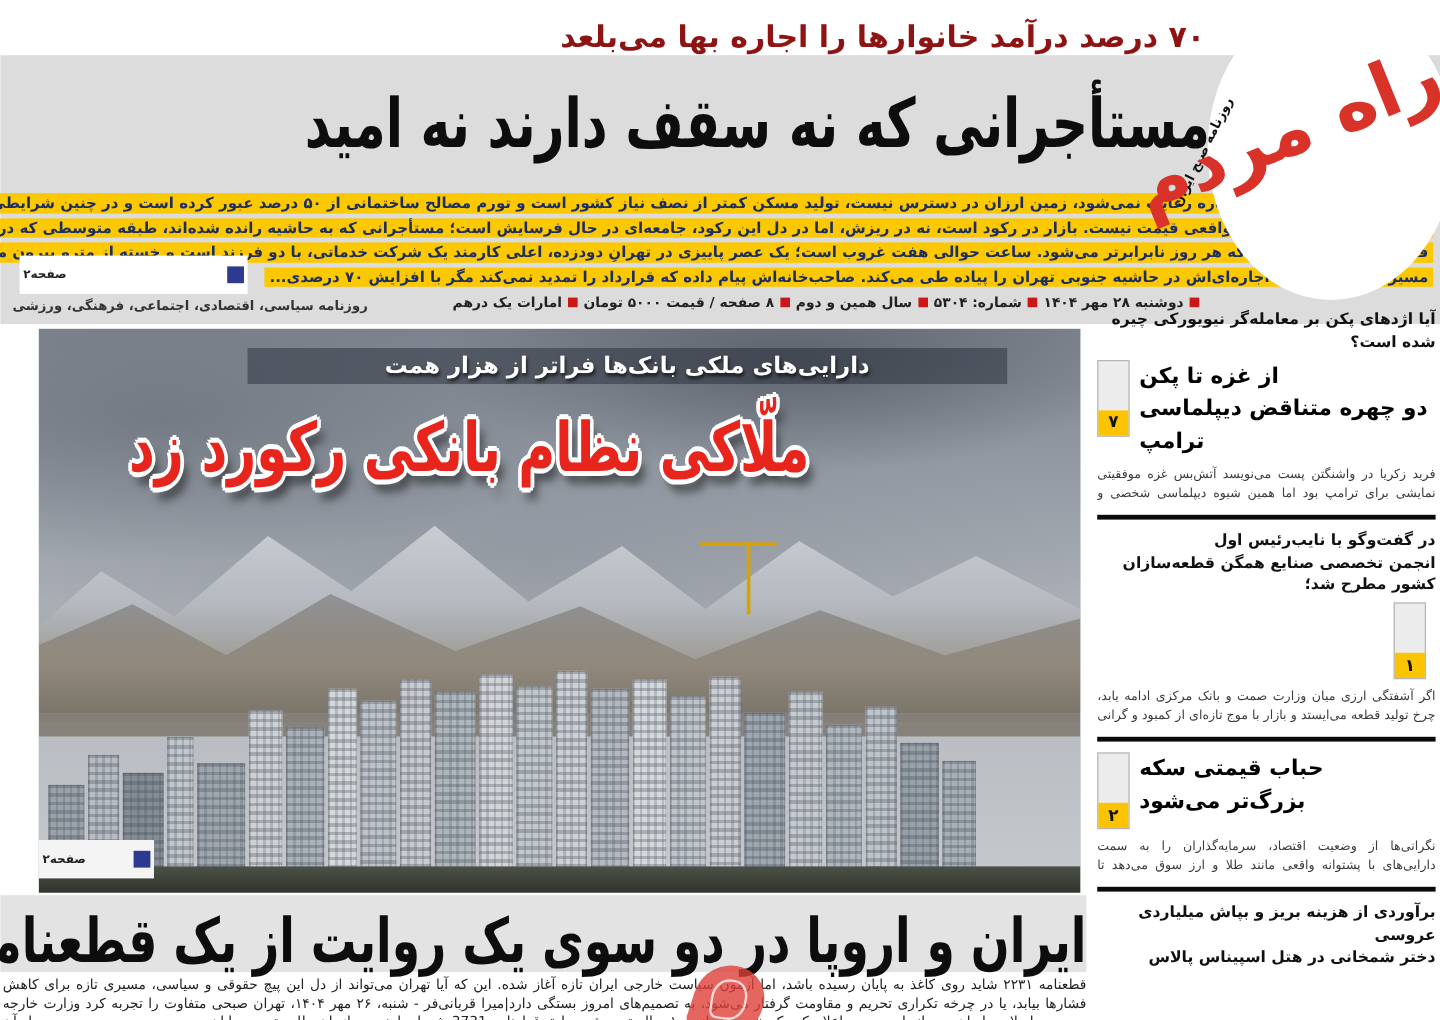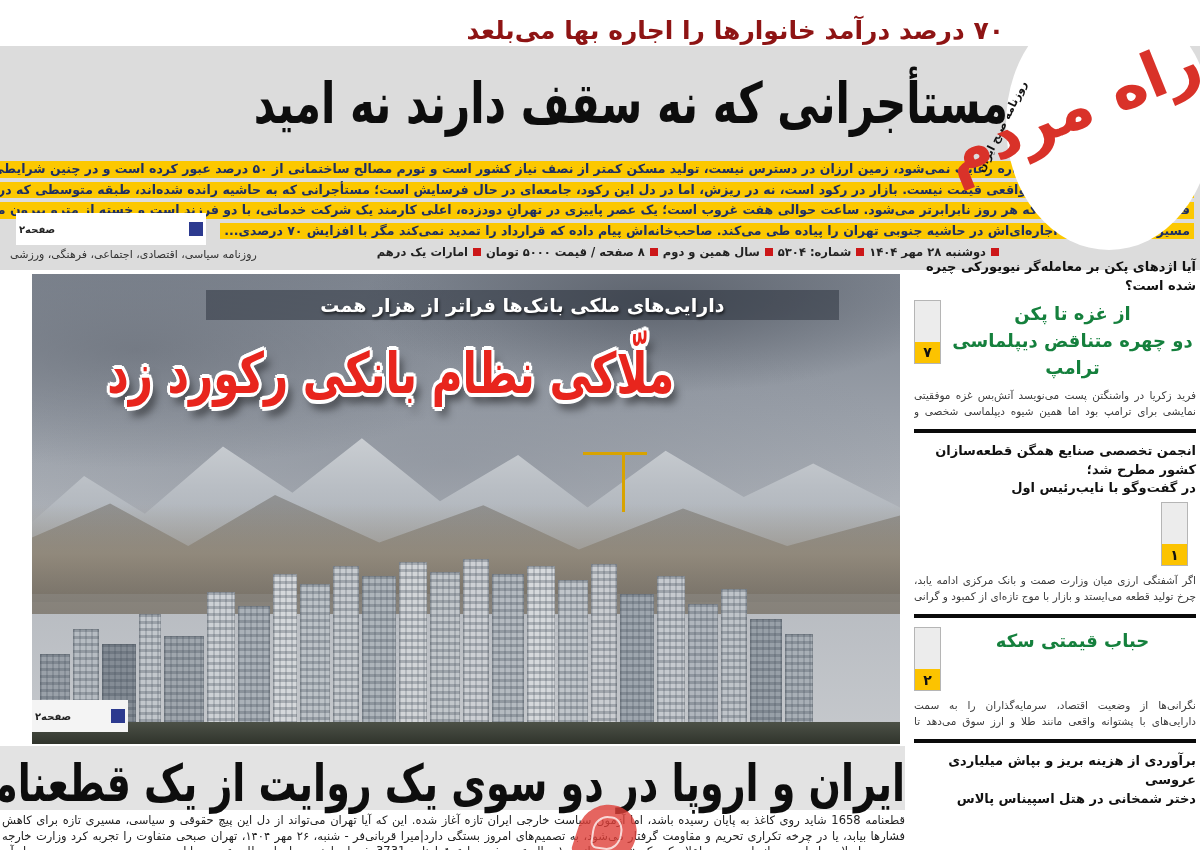--- a/index.html
+++ b/index.html
@@ -39,21 +39,21 @@
   .photo-tag { left:0; bottom:12px; width:96px; height:24px; background:#f4f4f4; }
   .bottom-tag { left:28px; top:831px; width:120px; }
 
   .dateline {
     position:absolute; top:233px; right:196px; display:flex; direction:rtl; align-items:center;
     font-size:11.5px; font-weight:bold; color:#222; white-space:nowrap;
   }
   .dateline .dl-item { display:flex; align-items:center; }
   .dateline .sep { width:8px; height:8px; background:#cc1719; margin:0 5px 0 5px; display:inline-block; }
   .edition {
-    position:absolute; top:236px; left:10px; font-size:11px; font-weight:normal; color:#333; white-space:nowrap;
+    position:absolute; top:236px; left:10px; font-size:11px; font-weight:bold; color:#333; white-space:nowrap;
   }
 
   
   .logo { position:absolute; top:0; right:0; width:188px; height:238px; z-index:5; }
   .logo-ellipse {
     position:absolute; inset:-14px -12px 0 -6px; background:#fff; border-radius:50%;
   }
   .logo-title {
     position:absolute; top:46px; right:-4px; width:196px; text-align:center;
     font-size:62px; font-weight:bold; color:#d93229; transform:rotate(-22deg);
@@ -103,21 +103,21 @@
     position:absolute; top:66px; left:12%; width:62%; text-align:center;
     font-size:42px; font-weight:800; color:#e8251d; white-space:nowrap; letter-spacing:-1px;
     text-shadow:-2px -2px 0 #fff,2px -2px 0 #fff,-2px 2px 0 #fff,2px 2px 0 #fff,
                  0 -3px 0 #fff,0 3px 0 #fff,-3px 0 0 #fff,3px 0 0 #fff,5px 7px 7px rgba(0,0,0,.55);
   }
 
   
   .sidebar { position:absolute; top:246px; right:0; width:292px; height:604px; padding:0 4px 0 6px; }
   .sb-kicker { font-size:13px; font-weight:bold; color:#111; text-align:right; line-height:1.45; }
   .sb-row { display:flex; direction:rtl; align-items:flex-start; margin-top:4px; }
-  .sb-headline { flex:1; font-size:18px; font-weight:800; color:#15803d; text-align:center; line-height:1.5; letter-spacing:-0.5px; }
+  .sb-headline { flex:1; font-size:18px; font-weight:800; color:#000000; text-align:left; line-height:1.5; letter-spacing:-0.5px; }
   .num-bar { width:27px; height:64px; background:#ececec; border:1px solid #b5b5b5;
     margin-right:8px; display:flex; flex-direction:column; justify-content:flex-end; flex:none; }
   .num-badge { height:21px; background:#fcc300; color:#111; font-size:14px; font-weight:bold;
     display:flex; align-items:center; justify-content:center; }
   .sb-body { margin-top:6px; font-size:10.5px; color:#3c3c3c; line-height:1.55;
     text-align:justify; text-align-last:right; height:34px; overflow:hidden; }
   .sb-divider { border-bottom:4px solid #0a0a0a; margin:8px 0 9px; }
   .sb-endbar { position:absolute; bottom:0; left:6px; right:4px; height:7px; background:#0a0a0a; }
 
   
@@ -251,36 +251,37 @@
         <div class="num-bar">
           <div class="num-badge">۷</div>
         </div>
       </div>
       <div class="sb-body">فرید زکریا در واشنگتن پست می‌نویسد آتش‌بس غزه موفقیتی نمایشی برای ترامپ بود اما همین شیوه دیپلماسی شخصی و معامله‌محور در برابر ...</div>
       <div class="sb-divider"></div>
     </div>
 
     <div class="sb-item">
       <div class="sb-kicker">
+        <div>در گفت‌وگو با نایب‌رئیس اول</div>
         <div>انجمن تخصصی صنایع همگن قطعه‌سازان کشور مطرح شد؛</div>
-        <div>در گفت‌وگو با نایب‌رئیس اول</div>
       </div>
       <div class="sb-row">
         <div class="num-bar">
           <div class="num-badge">۱</div>
         </div>
       </div>
       <div class="sb-body">اگر آشفتگی ارزی میان وزارت صمت و بانک مرکزی ادامه یابد، چرخ تولید قطعه می‌ایستد و بازار با موج تازه‌ای از کمبود و گرانی روبه‌رو...</div>
       <div class="sb-divider"></div>
     </div>
 
     <div class="sb-item">
       <div class="sb-row">
         <div class="sb-headline">
           <div>حباب قیمتی سکه</div>
+          <div>بزرگ‌تر می‌شود</div>
         </div>
         <div class="num-bar">
           <div class="num-badge">۲</div>
         </div>
       </div>
       <div class="sb-body">نگرانی‌ها از وضعیت اقتصاد، سرمایه‌گذاران را به سمت دارایی‌های با پشتوانه واقعی مانند طلا و ارز سوق می‌دهد تا ارزش دارایی خود را حفظ کنند.</div>
       <div class="sb-divider"></div>
     </div>
 
     <div class="sb-item">
@@ -292,21 +293,21 @@
     </div>
 
     <div class="sb-endbar"></div>
   </div>
 
   <div class="bottom-bg"></div>
   <div class="bottom-headline">
     <span class="stretch">ایران و اروپا در دو سوی یک روایت از یک قطعنامه</span>
   </div>
   <div class="bottom-body">
-    <span>قطعنامه 1658 شاید روی کاغذ به پایان رسیده باشد، اما آزمون سیاست خارجی ایران تازه آغاز شده. این که آیا تهران می‌تواند از دل این پیچ حقوقی و سیاسی، مسیری تازه برای کاهش فشارها بیابد، یا در چرخه تکراری تحریم و مقاومت گرفتار می‌شود، به تصمیم‌های</span>
+    <span>قطعنامه ۲۲۳۱ شاید روی کاغذ به پایان رسیده باشد، اما آزمون سیاست خارجی ایران تازه آغاز شده. این که آیا تهران می‌تواند از دل این پیچ حقوقی و سیاسی، مسیری تازه برای کاهش فشارها بیابد، یا در چرخه تکراری تحریم و مقاومت گرفتار می‌شود، به تصمیم‌های</span>
     <span>امروز بستگی دارد|میرا قربانی‌فر - شنبه، ۲۶ مهر ۱۴۰۴، تهران صبحی متفاوت را تجربه کرد وزارت خارجه جمهوری اسلامی ایران در بیانیه‌ای رسمی اعلام کرد که «دوره زمانی ۱۰ ساله تعیین‌شده طبق قطعنامه 3731 شورای امنیت سازمان ملل متحد به پایان</span>
     <span>رسیده و از این تاریخ، همه مفاد آن خاتمه‌یافته تلقی می‌شوند». این جمله، ساده به نظر می‌رسد، اما معنایش سنگین است: تهران اعلام کرده که دیگر خود را پایبند به قطعنامه‌ای نمی‌داند که از سال ۲۰۱۵ چارچوب اصلی...</span>
   </div>
   <div class="watermark"></div>
   <div class="page-tag bottom-tag">
     <span class="tag-label">صفحه۳</span>
     <span class="tag-square"></span>
   </div>
 
 </div>

